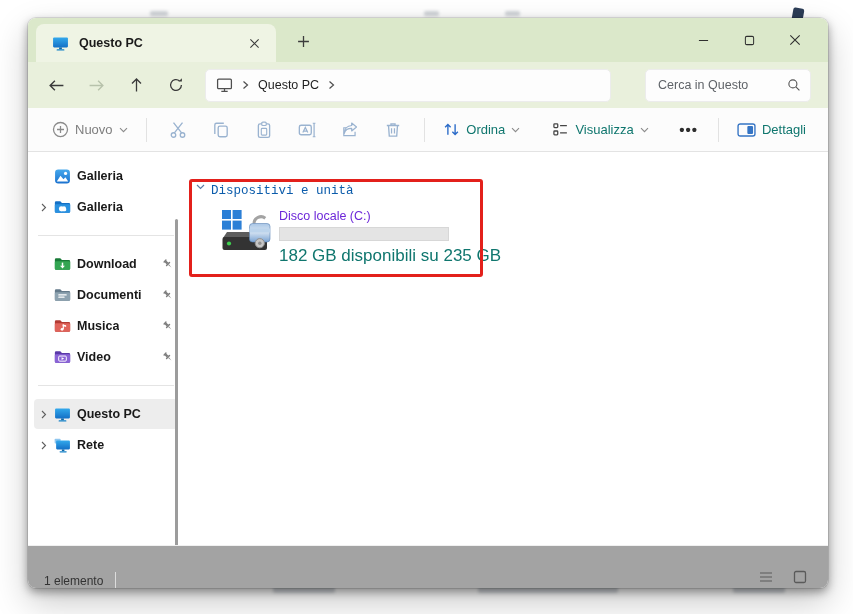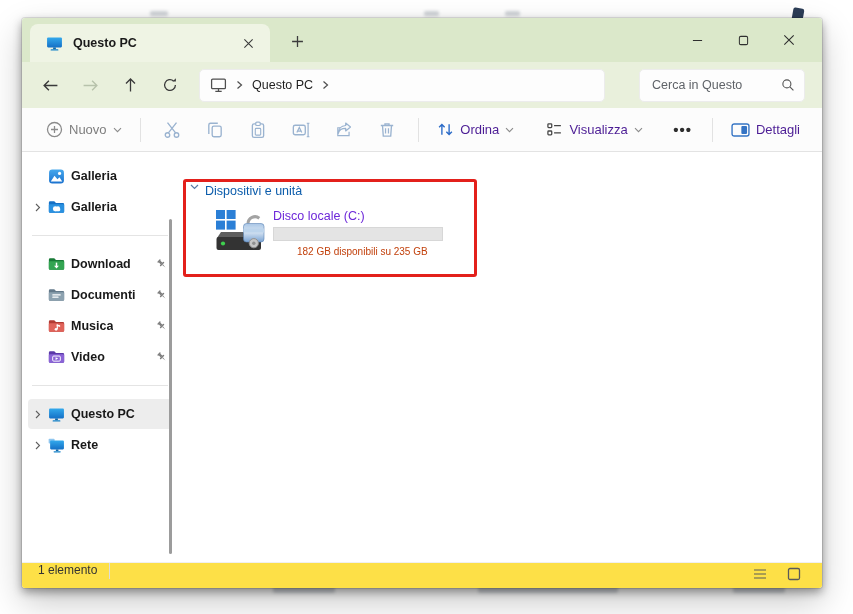--- a/index.html
+++ b/index.html
@@ -5,22 +5,22 @@
   * { margin:0; padding:0; box-sizing:border-box; }
   html,body { background:#ffffff; }
   body { font-family:"Liberation Sans","DejaVu Sans",sans-serif; }
   .canvas { position:relative; width:853px; height:614px; background:#fff; overflow:hidden; }
 
   
   .smudge { position:absolute; background:#98a0aa; opacity:.45; filter:blur(1.5px); border-radius:2px; z-index:0; }
   .corner-sliver { position:absolute; left:791px; top:8px; width:11px; height:30px; background:#2c3d57; transform:rotate(10deg); z-index:0; border-radius:2px; }
 
   
-  .window { position:absolute; left:22px; top:18px; width:800px; height:570px; background:#fff;
-            border-radius:3px; overflow:hidden; z-index:1;
+  .window { position:absolute; left:28px; top:18px; width:800px; height:570px; background:#fff;
+            border-radius:8px; overflow:hidden; z-index:1;
             box-shadow:0 4px 10px rgba(0,0,0,.38), 0 14px 34px rgba(0,0,0,.22), 0 0 0 1px rgba(0,0,0,.10); }
 
   
   .titlebar { position:relative; height:44px; background:#dbe8ca; }
   .tab { position:absolute; left:8px; top:6px; width:240px; height:38px; background:#eff4e4;
          border-radius:8px 8px 0 0; display:flex; align-items:center; gap:9px; padding:0 10px 0 14px; }
   .tab-title { font-size:12.5px; font-weight:700; color:#1a1a1a; white-space:nowrap; }
   .tab-close { margin-left:auto; width:24px; height:24px; display:flex; align-items:center; justify-content:center; border-radius:4px; cursor:pointer; }
   .newtab { position:absolute; left:262px; top:10px; width:26px; height:26px; display:flex; align-items:center; justify-content:center; border-radius:4px; }
   .win-controls { position:absolute; right:10px; top:0; height:44px; display:flex; }
@@ -35,21 +35,21 @@
   .searchbox { margin-left:auto; width:166px; height:33px; background:#fdfdfd; border:1px solid #ececec;
                border-radius:5px; display:flex; align-items:center; padding:0 9px 0 12px; }
   .searchbox input { border:0; outline:0; background:transparent; flex:1; min-width:0;
                      font-family:inherit; font-size:12.5px; color:#333; }
   .searchbox input::placeholder { color:#5f6368; opacity:1; }
 
   
   .toolbar { height:44px; background:#fcfcfc; border-bottom:1px solid #e3e3e3;
              display:flex; align-items:center; padding:0 14px 0 16px; }
   .tb-btn { display:flex; align-items:center; gap:6px; height:32px; padding:0 8px; border-radius:5px;
-            font-size:13px; color:#4c1d95; white-space:nowrap; }
+            font-size:13px; color:#0f766e; white-space:nowrap; }
   .tb-new { color:#7e7e7e; }
   .tb-ico { width:48px; height:32px; display:flex; align-items:center; justify-content:center; border-radius:5px; color:#9ab3d0; }
   .tb-div { width:1px; height:24px; background:#e2e2e2; margin:0 10px; }
   .tb-more { font-size:15px; font-weight:700; color:#2e2e2e; letter-spacing:1px; padding:0 10px; }
   .spacer14 { width:14px; } .spacer18 { width:18px; }
 
   
   .workarea { position:absolute; top:135px; bottom:30px; left:0; right:0; display:flex; background:#fff; }
 
   
@@ -59,34 +59,34 @@
   .side-item.selected { background:#ededed; }
   .chev-slot { width:16px; display:flex; align-items:center; justify-content:center; flex:0 0 auto; }
   .side-ico { width:20px; display:flex; align-items:center; justify-content:center; flex:0 0 auto; margin-right:5px; }
   .side-label { white-space:nowrap; overflow:hidden; }
   .pin { margin-left:auto; width:16px; display:flex; align-items:center; justify-content:center; }
   .side-div { height:1px; background:#e4e4e4; margin:13px 10px; }
   .side-scroll { position:absolute; right:6px; top:66px; width:3px; height:335px; background:#9c9c9c; border-radius:2px; }
 
   
   .main { position:relative; flex:1; }
-  .group-header { position:absolute; left:12px; top:31px; display:flex; align-items:flex-start; gap:6px; }
+  .group-header { position:absolute; left:12px; top:31px; display:flex; align-items:flex-start; gap:6px;font-family:Liberation Mono, monospace; }
   .group-header .gh-label { font-size:12.5px; color:#0b5cab; }
   .drive-tile { position:absolute; left:35px; top:52px; width:260px; height:56px; }
   .drive-icon { position:absolute; left:0; top:2px; }
   .drive-name { position:absolute; left:60px; top:4px; font-size:12.5px; color:#6d28d9; white-space:nowrap; }
   .drive-bar { position:absolute; left:60px; top:22px; width:170px; height:14px; background:#e4e4e4; border:1px solid #d7d7d7; }
   .drive-bar-fill { height:100%; background:#1069c9; }
-  .drive-sub { position:absolute; left:60px; top:41px; font-size:10px; color:#c2410c; white-space:nowrap;margin-left:24px; }
+  .drive-sub { position:absolute; left:60px; top:41px; font-size:17px; color:#0f766e; white-space:nowrap; }
   .annotation { position:absolute; left:5px; top:26px; width:294px; height:98px;
                 border:3px solid #e3201b; border-radius:3px; pointer-events:none; }
 
   
-  .statusbar { position:absolute; left:0; right:0; bottom:0; height:26px; background:#fde047; border-top:1px solid #f0f0f0;
-               display:flex; align-items:flex-start; padding:0 16px; }
+  .statusbar { position:absolute; left:0; right:0; bottom:0; height:43px; background:#a3a3a3; border-top:1px solid #f0f0f0;
+               display:flex; align-items:flex-end; padding:0 16px; }
   .status-count { font-size:12px; color:#333; }
   .status-div { width:1px; height:16px; background:#dcdcdc; margin-left:12px; }
   .status-right { margin-left:auto; display:flex; align-items:center; gap:10px; }
   .status-btn { width:24px; height:22px; display:flex; align-items:center; justify-content:center; border-radius:4px; }
 
   svg { display:block; }
 </style>
 </head>
 <body>
 

